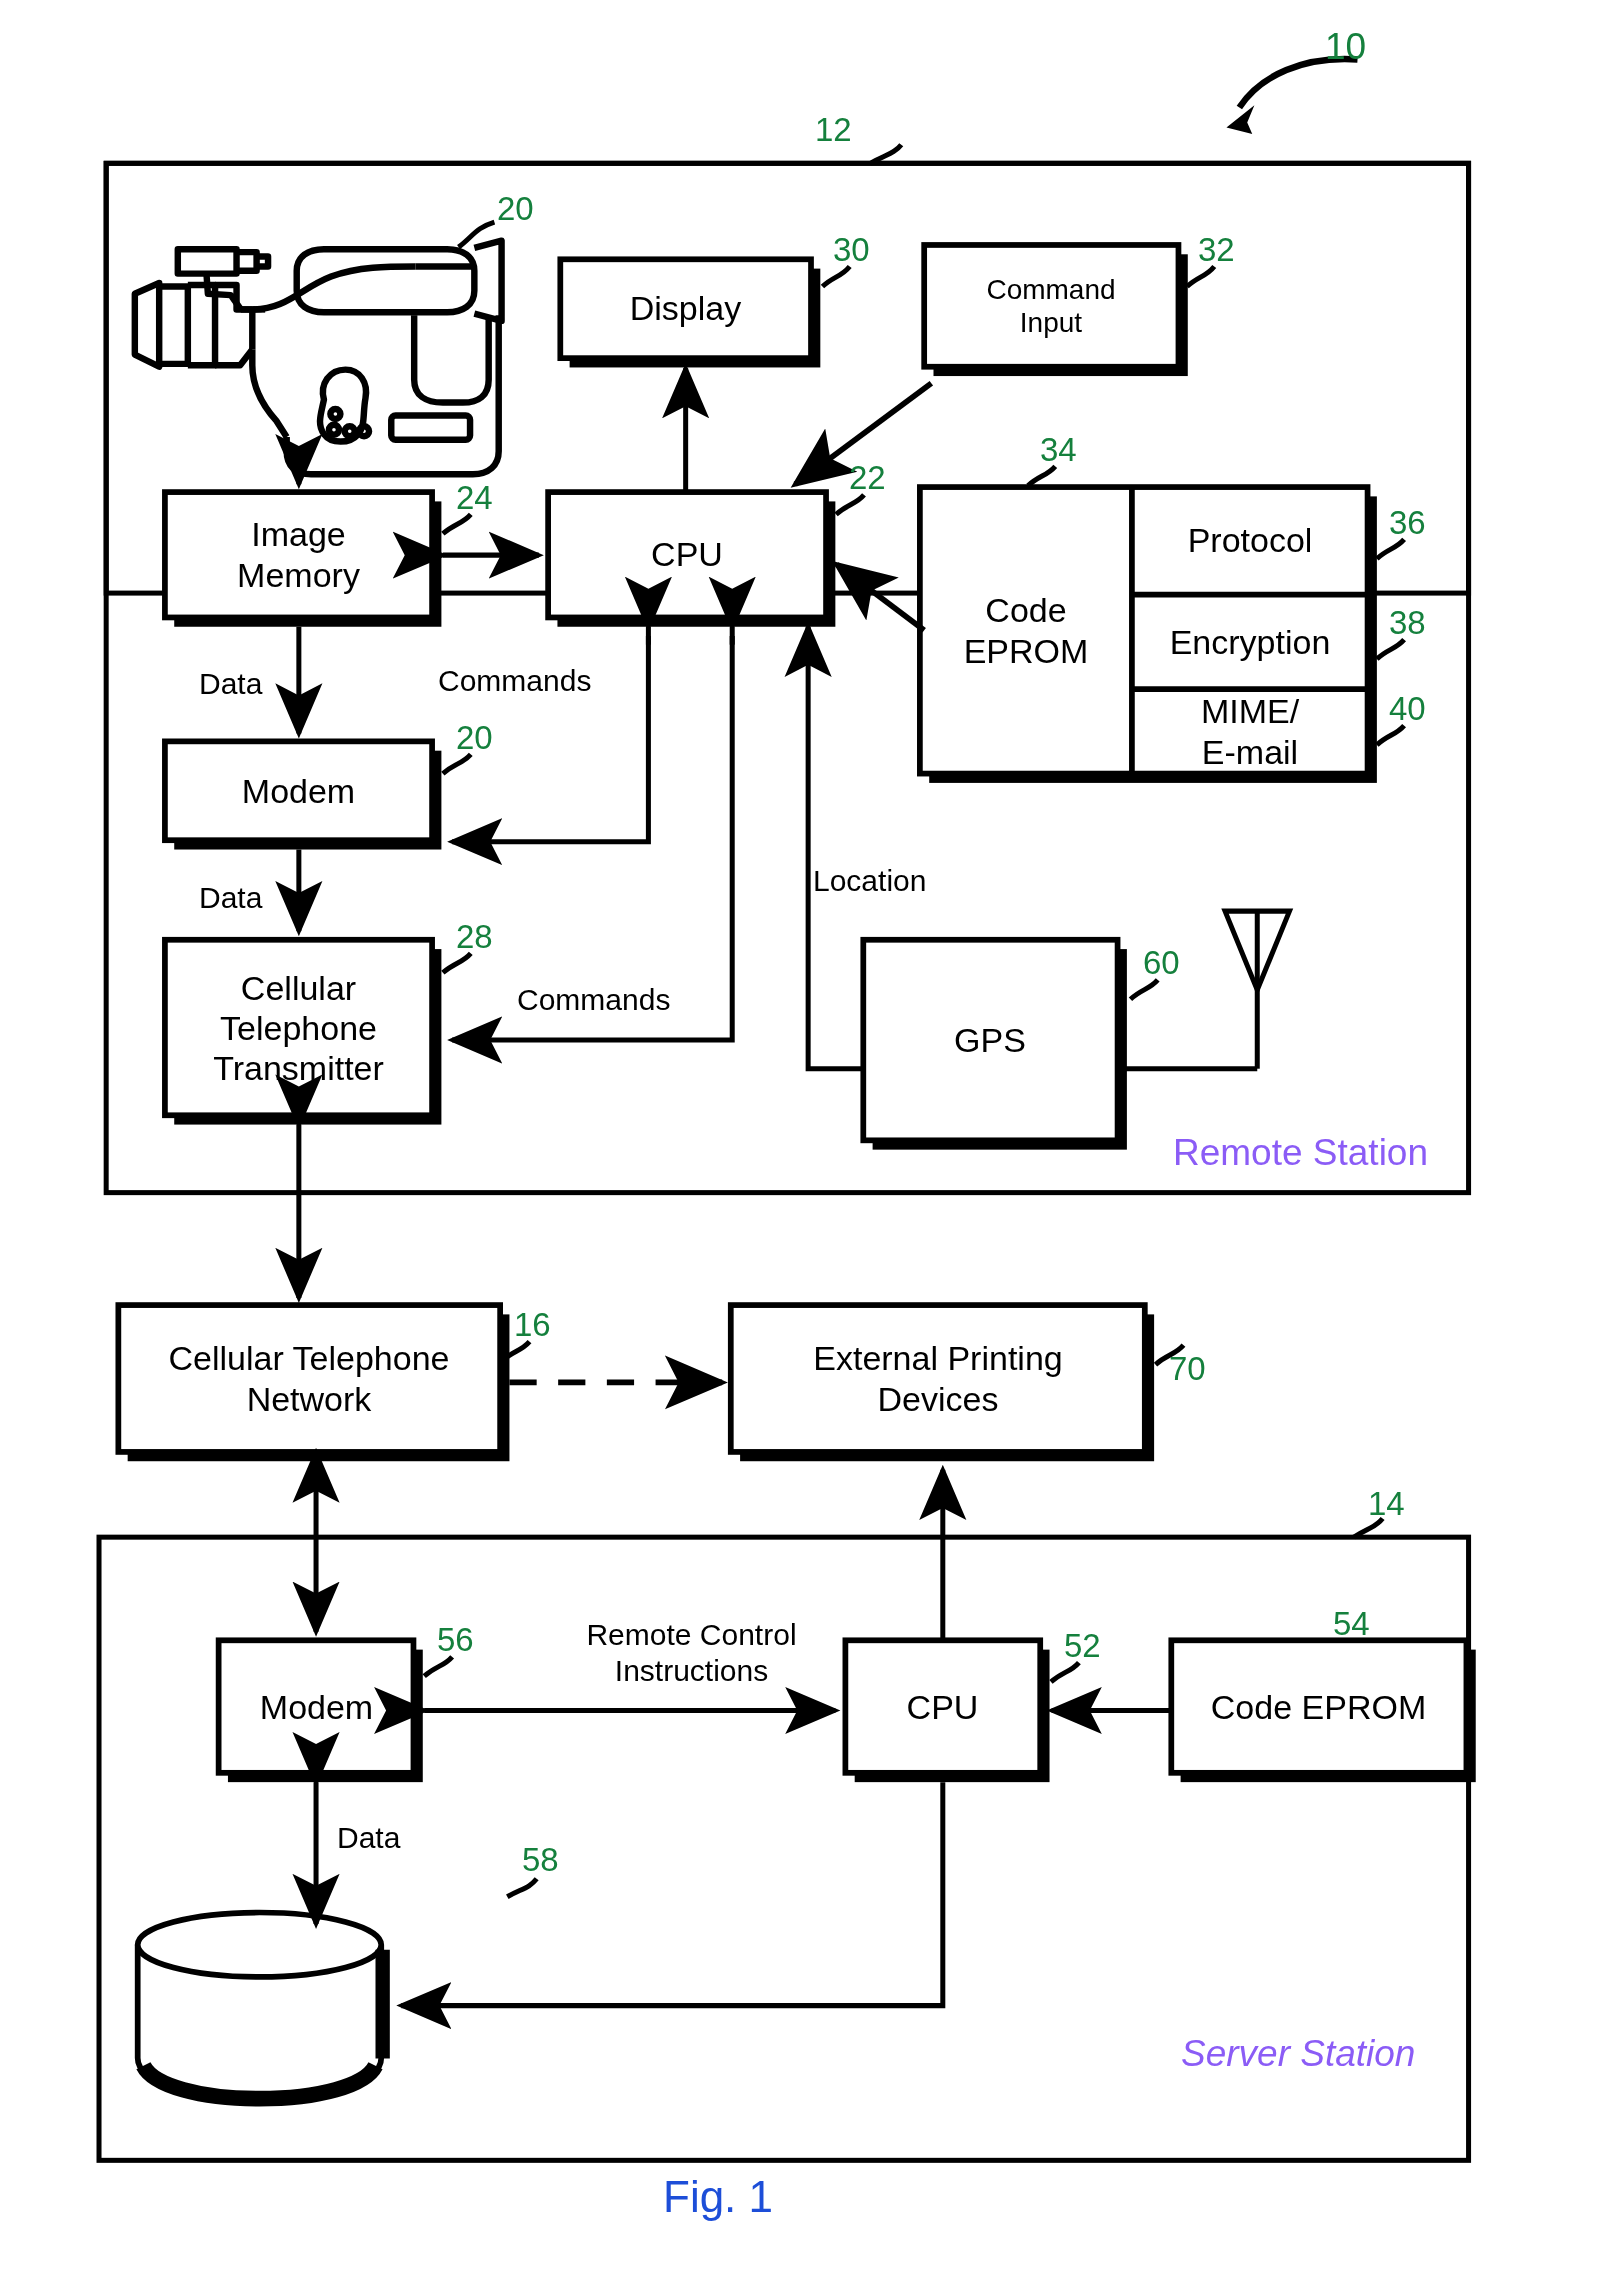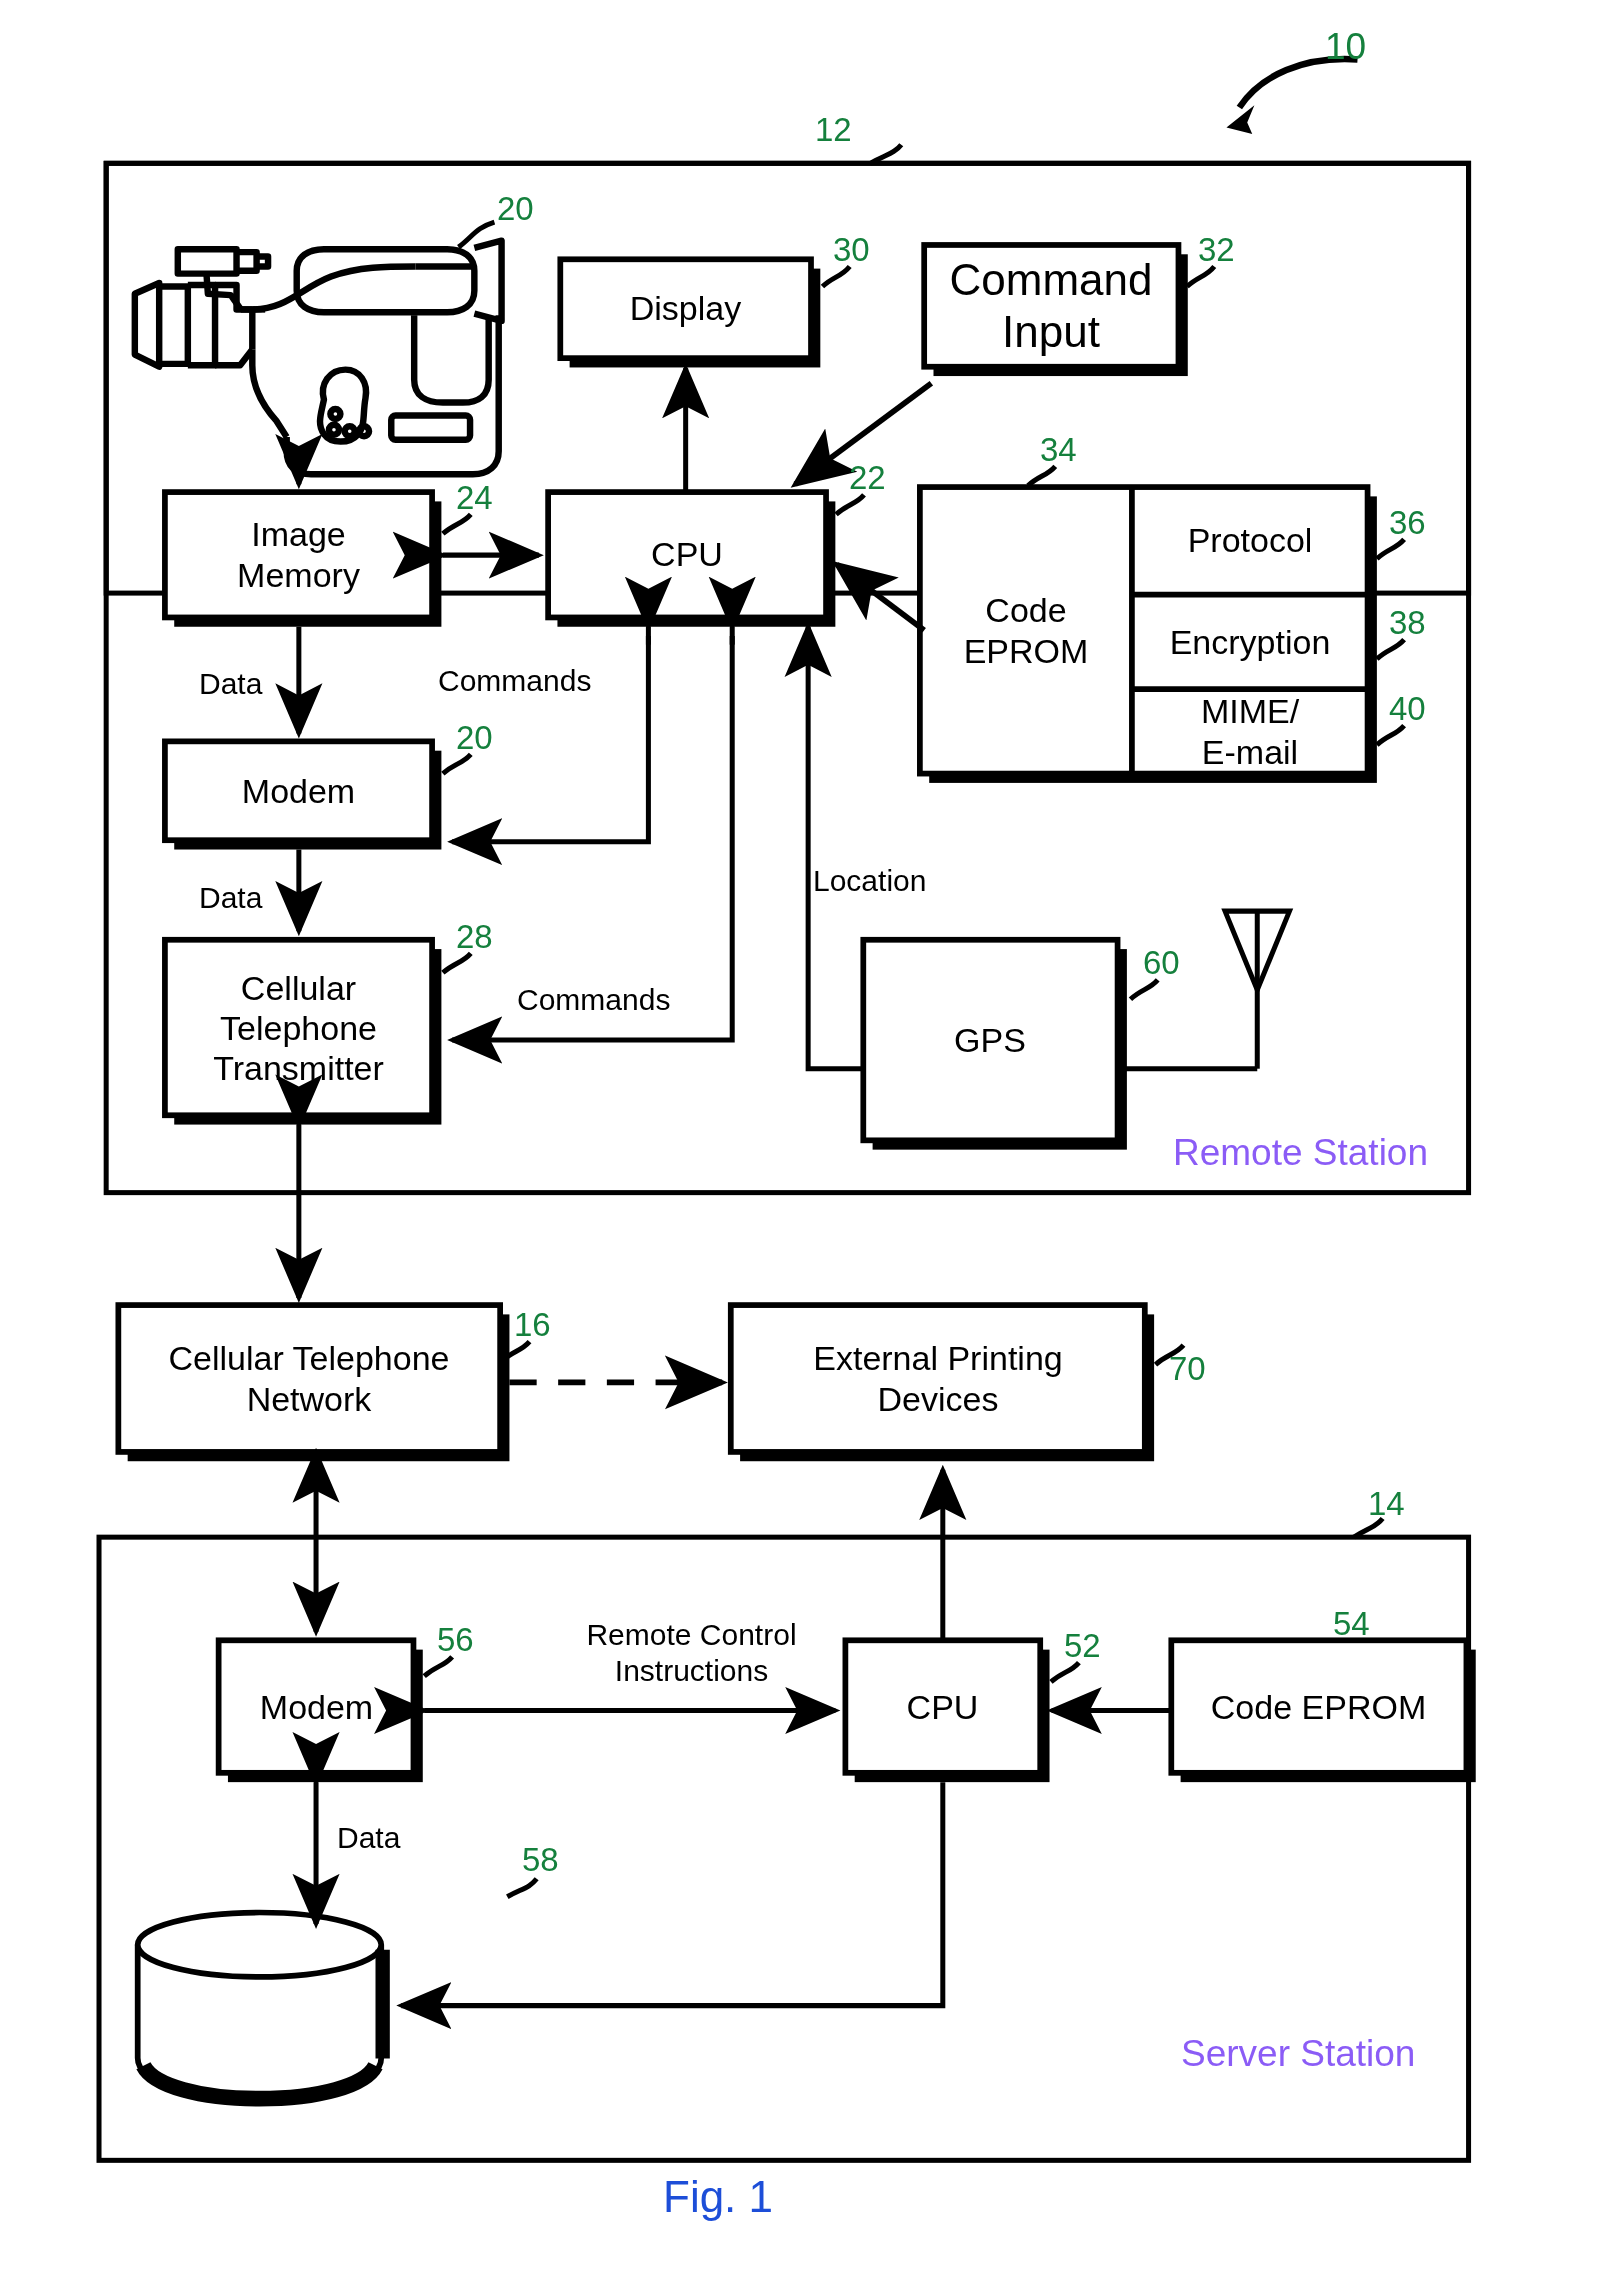--- a/index.html
+++ b/index.html
@@ -279,21 +279,21 @@
       <line x1="441" y1="2488" x2="441" y2="2686" stroke-width="7" marker-end="url(#arrowS)" marker-start="url(#arrowS)"></line>
 
       
       <path d="M1316,2488 L1316,2800 L560,2800" stroke-width="7" marker-end="url(#arrowS)"></path>
 
     </g>
   </svg>
 
   <div class="box-label" style="left:560px; top:259px; width:251px; height:99px; font-size:34px;">Display</div>
 
-  <div class="box-label" style="left:924px; top:245px; width:254px; height:122px; font-size:44px;">Command
+  <div class="box-label" style="left:924px; top:245px; width:254px; height:122px; font-size:28px;">Command
 Input</div>
 
   <div class="box-label" style="left:165px; top:492px; width:267px; height:125px; font-size:34px;">Image
 Memory</div>
 
   <div class="box-label" style="left:548px; top:492px; width:278px; height:125px; font-size:34px;">CPU</div>
 
   <div class="box-label" style="left:920px; top:487px; width:212px; height:287px; font-size:34px;">Code
 EPROM</div>
 
@@ -357,18 +357,18 @@
 
   <div class="edge-label" style="left:813px; top:863px;">Location</div>
 
   <div class="edge-label" style="left:541px; top:1617px; text-align:center; width:301px;">Remote Control
 Instructions</div>
 
   <div class="edge-label" style="left:337px; top:1820px;">Data</div>
 
   <div class="station-label" style="left:1173px; top:1132px; font-size:37px;">Remote Station</div>
 
-  <div class="station-label" style="left:1181px; top:2033px; font-size:37px;">Server Station</div>
+  <div class="station-label" style="left:1181px; top:2033px; font-size:37px;font-style:italic;">Server Station</div>
 
   <div class="fig-caption" style="left:663px; top:2172px; font-size:44px;">Fig. 1</div>
 
 </div>
 
 
 </body></html>

